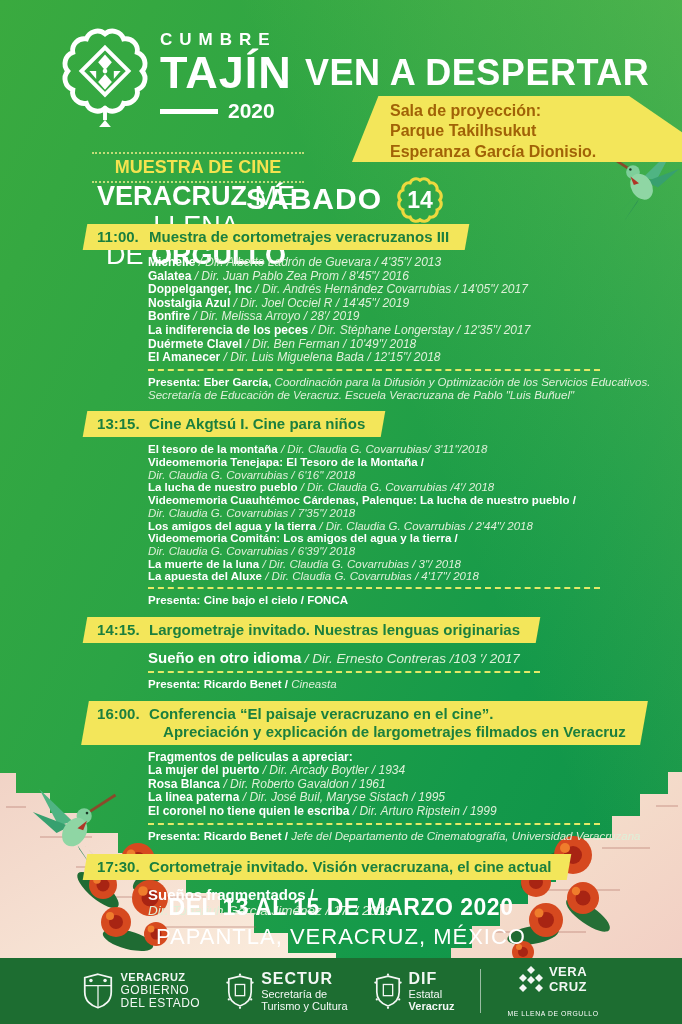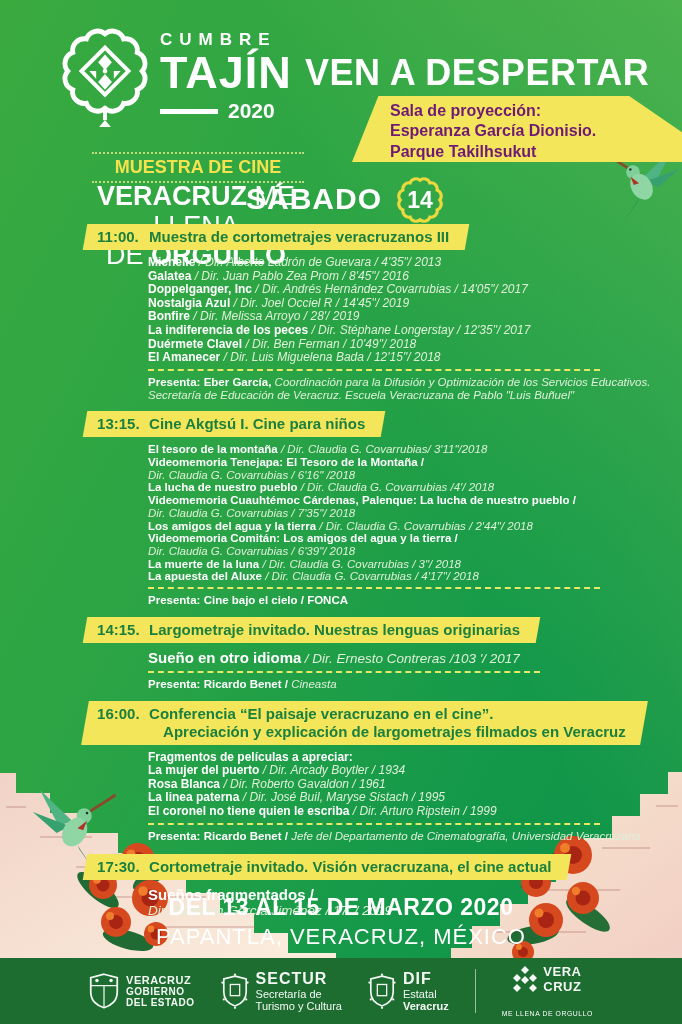--- a/index.html
+++ b/index.html
@@ -23,21 +23,21 @@
   .logo-line  { display:inline-block; width:58px; height:5px; background:#fff; margin-right:10px; }
   .logo-year  { font-size:21px; font-weight:800; }
   .slogan { position:absolute; left:305px; top:52px; width:372px; font-size:36px; font-weight:800; letter-spacing:.5px; }
   .muestra { position:absolute; left:92px; top:152px; width:212px; text-align:center;
     color:#f4e34f; font-size:18px; font-weight:800; padding:3px 0;
     border-top:2px dotted rgba(240,238,140,.75); border-bottom:2px dotted rgba(240,238,140,.75); }
   .event-title { position:absolute; left:58px; top:182px; width:276px; text-align:center;
     font-size:27px; line-height:1.1; font-weight:300; }
   .event-title b { font-weight:800; }
   .venue-box { position:absolute; left:352px; top:96px; width:330px; height:66px;
-    background:#f3e65a; color:#701a75; font-weight:700; font-size:16px; line-height:1.28;
+    background:#f3e65a; color:#a16207; font-weight:700; font-size:16px; line-height:1.28;
     padding:5px 0 0 38px;
     -webkit-clip-path:polygon(8% 0, 84% 0, 100% 55%, 100% 100%, 0 100%);
     clip-path:polygon(8% 0, 84% 0, 100% 55%, 100% 100%, 0 100%); }
   .day-label { position:absolute; left:246px; top:182px; font-size:30px; font-weight:800; letter-spacing:1px; }
   .day-badge { position:absolute; left:394px; top:174px; width:52px; height:52px; }
   .day-badge .num { position:absolute; inset:0; display:flex; align-items:center; justify-content:center;
     font-size:23px; font-weight:800; color:#fff; }
   
   .schedule { position:absolute; left:85px; top:224px; width:566px; font-size:12px; line-height:13.6px; }
   .sec { margin-bottom:10px; }
@@ -61,21 +61,21 @@
   .intro { font-weight:700; }
   
   .dates { position:absolute; left:0; right:0; top:894px; text-align:center; }
   .dates-1 { font-size:23px; font-weight:800; letter-spacing:.5px; }
   .dates-2 { font-size:22px; font-weight:300; letter-spacing:1px; margin-top:3px; }
   .footer { position:absolute; left:0; right:0; bottom:0; height:66px; background:#1d6d31;
     display:flex; align-items:center; justify-content:center; gap:26px; }
   .flogo { display:flex; align-items:center; gap:7px; color:#fff; opacity:.95; }
   .flogo .col { display:flex; flex-direction:column; line-height:1.12; }
   .f-b  { font-size:11px; font-weight:700; letter-spacing:.5px; }
-  .f-s  { font-size:10px; font-weight:700; letter-spacing:.5px; }
+  .f-s  { font-size:12px; font-weight:400; letter-spacing:.5px; }
   .f-big { font-size:16px; font-weight:800; letter-spacing:1px; }
   .f-xs { font-size:11px; font-weight:300; }
   .f-xs b { font-weight:700; }
   .flogo-stack { display:flex; flex-direction:column; align-items:center; gap:14px; }
   .fdivider { width:1px; height:44px; background:rgba(255,255,255,.55); }
   .vcz-tag { font-size:6.8px; letter-spacing:.6px; margin-top:2px; }
   
   .deco { position:absolute; pointer-events:none; }
 </style>
 </head>
@@ -211,22 +211,22 @@
 
   <div class="muestra">MUESTRA DE CINE</div>
 
   <div class="event-title">
     <b>VERACRUZ</b><span> ME LLENA</span><br>
     <span>DE </span><b>ORGULLO</b>
   </div>
 
   <div class="venue-box">
     <div>Sala de proyección:</div>
+    <div>Parque Takilhsukut</div>
     <div>Esperanza García Dionisio.</div>
-    <div>Parque Takilhsukut</div>
   </div>
 
   <div class="day-label">SÁBADO</div>
   <div class="day-badge">
     <svg width="52" height="52" viewBox="0 0 100 100">
       <path d="M88,50 A12 12 0 0 1 82.9,69 A12 12 0 0 1 69,82.9 A12 12 0 0 1 50,88 A12 12 0 0 1 31,82.9 A12 12 0 0 1 17.1,69 A12 12 0 0 1 12,50 A12 12 0 0 1 17.1,31 A12 12 0 0 1 31,17.1 A12 12 0 0 1 50,12 A12 12 0 0 1 69,17.1 A12 12 0 0 1 82.9,31 A12 12 0 0 1 88,50 Z" fill="none" stroke="#ecd93e" stroke-width="6"></path>
     </svg>
     <span class="num">14</span>
   </div>
 

